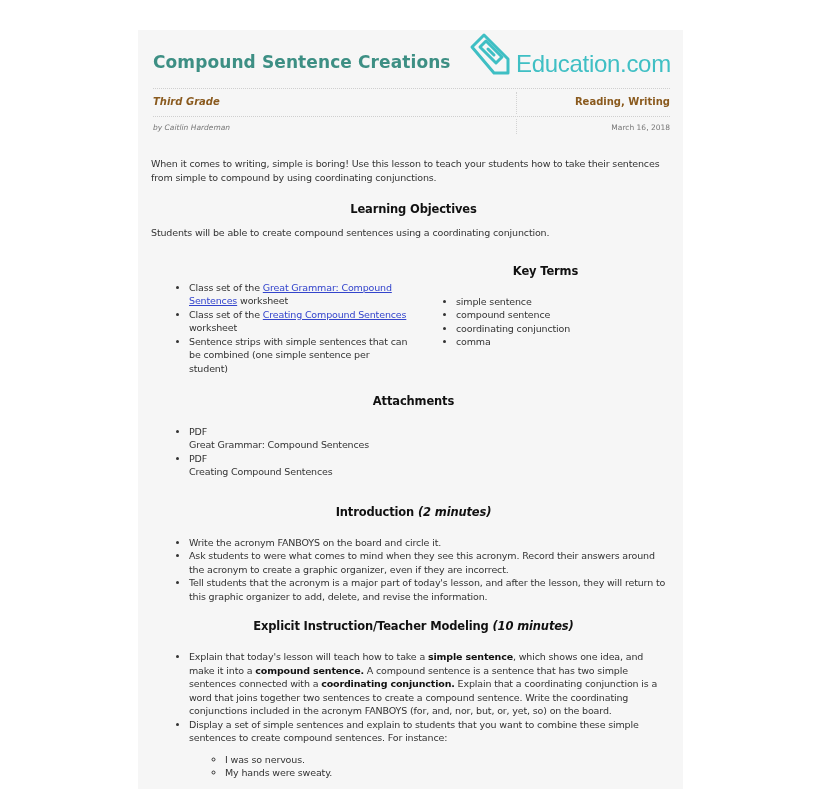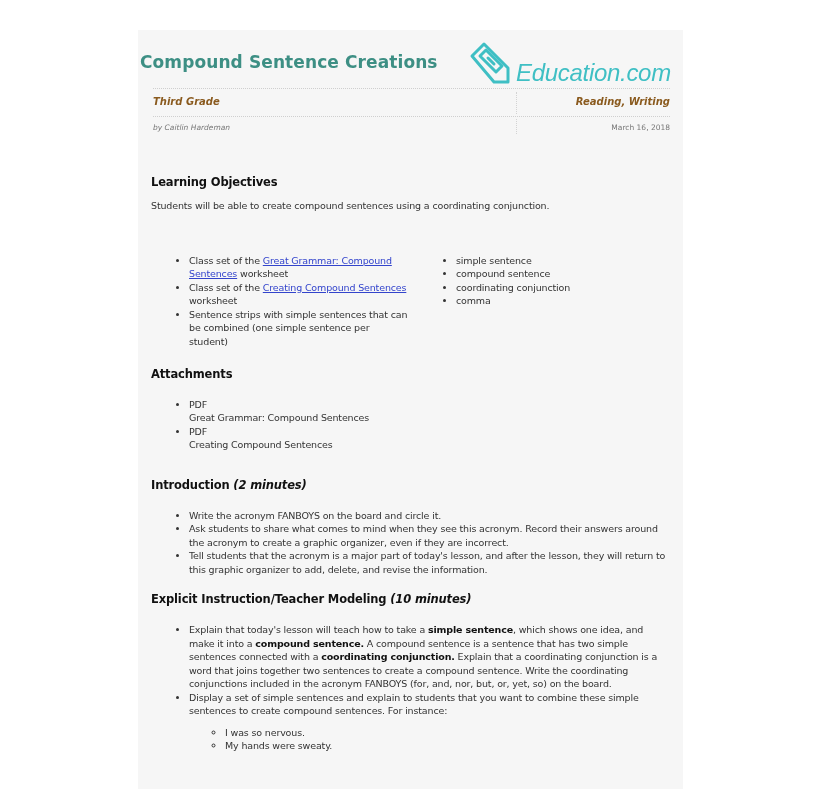--- a/index.html
+++ b/index.html
@@ -11,29 +11,29 @@
       font-family: "DejaVu Sans", sans-serif;
       color: #222;
     }
     .page {
       position: absolute;
       left: 138px; top: 30px;
       width: 545px; height: 759px;
       background: #f6f6f6;
     }
     .title {
-      position: absolute; left: 2px; top: 22px;
+      position: absolute; left: 15px; top: 22px;
       font-family: "DejaVu Sans", sans-serif;
       font-weight: bold; font-size: 17px;
       color: #3d8f84;
       letter-spacing: 0.1px;
     }
     .logo {
-      position: absolute; left: 330px; top: 10px;
-      width: 205px; height: 48px; font-style: italic;
+      position: absolute; left: 330px; top: 1px;
+      width: 205px; height: 48px;
     }
     .logo svg { position: absolute; left: 0; top: 0; }
     .logo-text {
       position: absolute; left: 48px; top: 19px;
       font-family: "Liberation Sans", sans-serif;
       font-size: 24px; color: #3fbfc4;
       letter-spacing: -0.3px;
     }
     .hr-dot {
       position: absolute; left: 15px; width: 517px; height: 0;
@@ -43,40 +43,41 @@
       position: absolute; left: 378px; width: 0;
       border-left: 1px dotted #d3d3d3;
     }
     .meta-grade {
       position: absolute; left: 15px; top: 66px;
       font-size: 10px; font-weight: bold; font-style: italic;
       color: #8a5a1e;
     }
     .meta-subject {
       position: absolute; right: 13px; top: 66px;
-      font-size: 10px; font-weight: bold; font-style: italic;
+      font-size: 10px; font-weight: bold; 
       color: #8a5a1e;
     }
     .meta-author {
       position: absolute; left: 15px; top: 93px;
       font-size: 7.5px; font-style: italic; color: #777;
     }
     .meta-date {
       position: absolute; right: 13px; top: 93px;
       font-size: 7.5px; color: #777; text-align: center;
     }
     .content {
       position: absolute; left: 13px; top: 127px; width: 525px;
       font-size: 9.5px; line-height: 13.5px; color: #333;
       letter-spacing: -0.15px;
     }
     .content p { margin: 0; }
     h2 {
       margin: 0; font-size: 11.5px; font-weight: bold; color: #111;
       line-height: 14px;
+      text-align: center;
     }
     h2 .time { font-style: italic; }
     ul { margin: 8px; padding: 0 0 0 30px; list-style: disc; }
     ul li { margin: 0; padding: 0; }
     ul.sub { list-style: circle; padding-left: 28px; }
     a.lnk { color: #3344cc; text-decoration: underline; }
     .two-col { position: relative; height: 110px; }
     .col-left { position: absolute; left: 0; top: 0; width: 265px; }
     .col-right { position: absolute; left: 267px; top: 0; width: 255px; }
     b { color: #111; }
@@ -106,20 +107,21 @@
   <div class="meta-subject">Reading, Writing</div>
 
   <div class="hr-dot" style="top:86px;"></div>
   <div class="vr-dot" style="top:89px; height:15px;"></div>
 
   <div class="meta-author">by Caitlin Hardeman</div>
   <div class="meta-date">March 16, 2018</div>
 
   <div class="content">
 
+    <p>When it comes to writing, simple is boring! Use this lesson to teach your students how to take their sentences from simple to compound by using coordinating conjunctions.</p>
 
     <div style="height:18px;"></div>
     <h2>Learning Objectives</h2>
     <div style="height:10px;"></div>
     <p>Students will be able to create compound sentences using a coordinating conjunction.</p>
 
     <div style="height:24px;"></div>
     <div class="two-col">
       <div class="col-left">
         <div style="height:9px;"></div>
@@ -127,20 +129,21 @@
           <li>
             <span>Class set of the </span><a class="lnk">Great Grammar: Compound Sentences</a><span> worksheet</span>
           </li>
           <li>
             <span>Class set of the </span><a class="lnk">Creating Compound Sentences</a><span> worksheet</span>
           </li>
           <li>Sentence strips with simple sentences that can be combined (one simple sentence per student)</li>
         </ul>
       </div>
       <div class="col-right">
+        <h2>Key Terms</h2>
         <div style="height:9px;"></div>
         <ul>
           <li>simple sentence</li>
           <li>compound sentence</li>
           <li>coordinating conjunction</li>
           <li>comma</li>
         </ul>
       </div>
     </div>
 
@@ -159,21 +162,21 @@
     </ul>
 
     <div style="height:18px;"></div>
     <h2>
       <span>Introduction</span>
       <span class="time">(2 minutes)</span>
     </h2>
     <div style="height:9px;"></div>
     <ul>
       <li>Write the acronym FANBOYS on the board and circle it.</li>
-      <li>Ask students to share what comes to mind when they see this acronym. Record their answers around the acronym to create a graphic organizer, even if they are incorrect.</li>
+      <li>Ask students to were what comes to mind when they see this acronym. Record their answers around the acronym to create a graphic organizer, even if they are incorrect.</li>
       <li>Tell students that the acronym is a major part of today's lesson, and after the lesson, they will return to this graphic organizer to add, delete, and revise the information.</li>
     </ul>
 
     <div style="height:8px;"></div>
     <h2>
       <span>Explicit Instruction/Teacher Modeling</span>
       <span class="time">(10 minutes)</span>
     </h2>
     <div style="height:9px;"></div>
     <ul>

